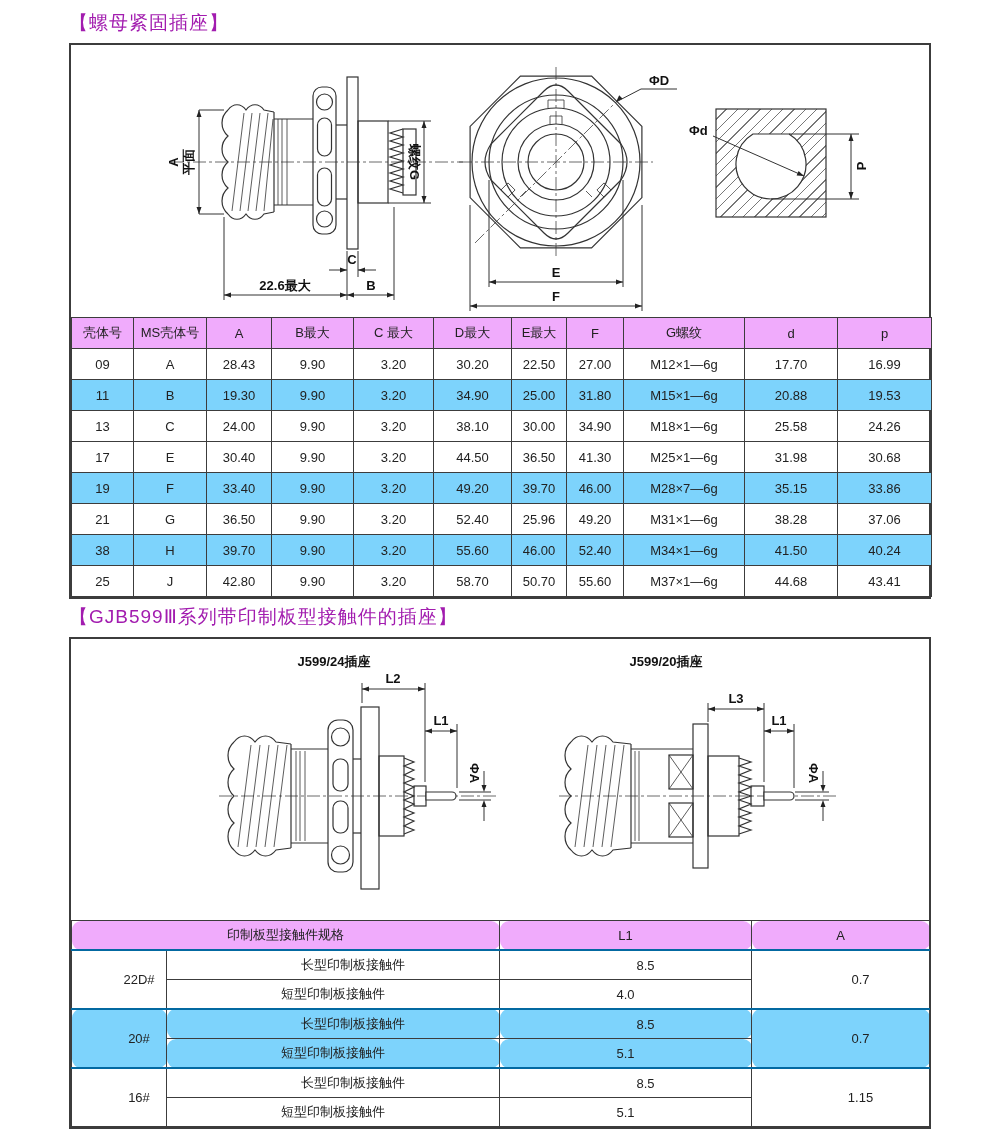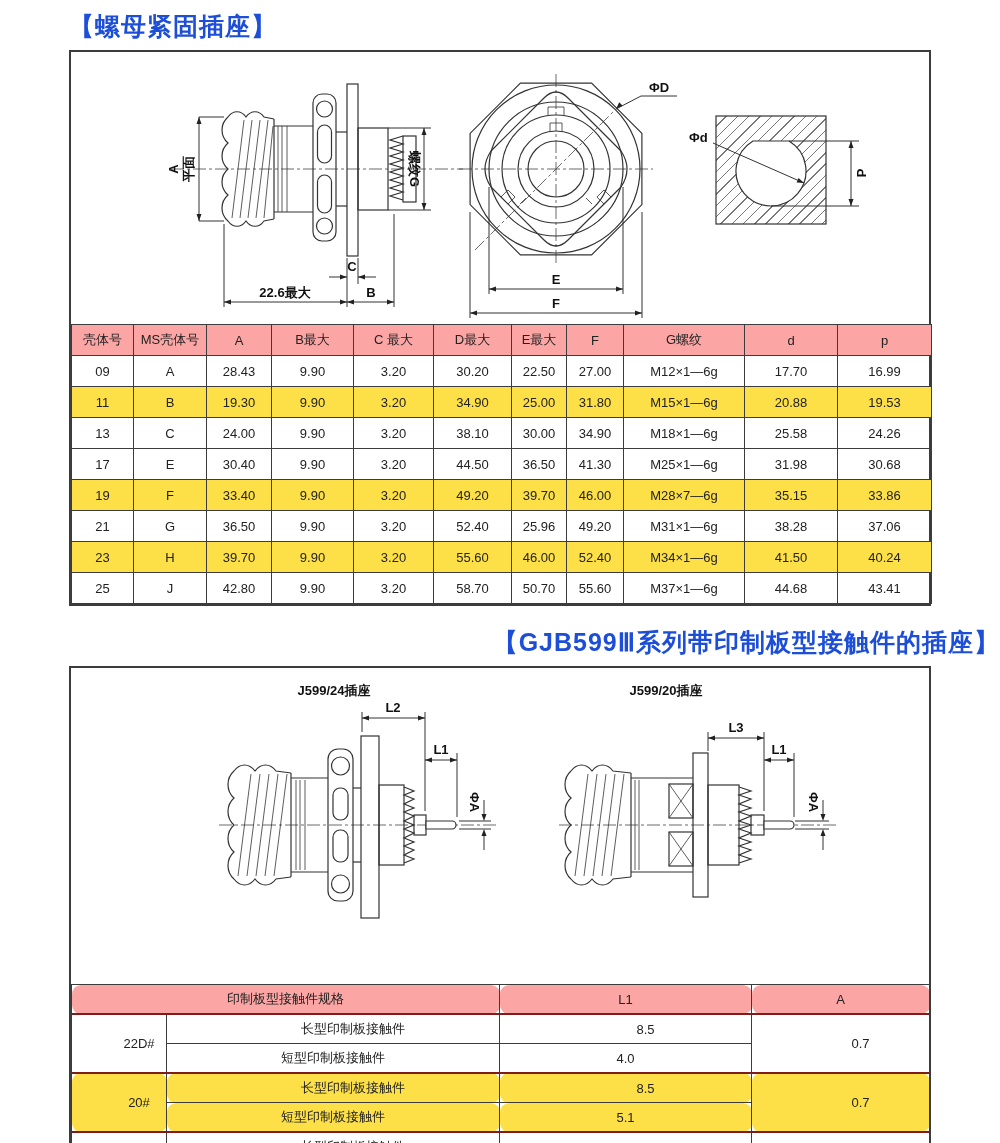--- a/index.html
+++ b/index.html
@@ -2,43 +2,43 @@
 <html><head>
 <meta charset="utf-8">
 <style>
   html,body{margin:0;padding:0;}
   body{
     width:1000px;height:1143px;background:#ffffff;
     font-family:"Liberation Sans",sans-serif;color:#222;
     position:relative;overflow:hidden;
   }
   .sec-title{
-    font-size:25px;font-weight:bold;color:#1d4ed8;
+    font-size:19px;font-weight:normal;color:#a21caf;
     margin:10px 0 7px 69px;letter-spacing:1px;
   }
-  .sec-title.second{margin-top:20px;text-align:right;}
+  .sec-title.second{margin-top:5px;}
   .panel{
     width:858px;margin-left:69px;border:2px solid #3c3c3c;background:#fff;
   }
   .drawing{position:relative;width:858px;}
   .drawing.top{height:272px;}
-  .drawing.bottom{height:316px;}
+  .drawing.bottom{height:281px;}
   .drawing svg{display:block;position:absolute;left:0;top:0;}
   .hatch{
     position:absolute;left:645px;top:64px;width:110px;height:108px;
     background:repeating-linear-gradient(135deg,#ffffff 0 7px,#787878 7px 8px);
   }
   table{border-collapse:collapse;width:100%;table-layout:fixed;font-size:13px;color:#222;}
   th,td{border:1px solid #3c3c3c;text-align:center;vertical-align:middle;
         padding:0;font-weight:normal;overflow:hidden;white-space:nowrap;}
   .tbl1 th,.tbl1 td{height:30px;}
   .tbl2 th,.tbl2 td{height:28px;border-radius:9px;}
-  thead th{background:#fca5a5;}
-  tr.shade td{background:#fde047;}
-  td.group-start{border-top:2px solid #7f1d1d;padding-left:40px;}
+  thead th{background:#f0abfc;}
+  tr.shade td{background:#7dd3fc;}
+  td.group-start{border-top:2px solid #0369a1;padding-left:40px;}
   
   text{font-family:"Liberation Sans",sans-serif;font-size:13px;font-weight:bold;fill:#111;}
   .dimline{stroke:#333;stroke-width:1;fill:none;}
   .thin{stroke:#333;stroke-width:0.8;fill:none;}
   .part{stroke:#333;stroke-width:1.2;fill:none;}
   .partw{stroke:#333;stroke-width:1.2;fill:#fff;}
   .arr{fill:#222;stroke:none;}
   .cline{stroke:#444;stroke-width:0.8;fill:none;stroke-dasharray:13 3 3 3;}
 </style>
 </head>
@@ -274,21 +274,21 @@
           <td>9.90</td>
           <td>3.20</td>
           <td>52.40</td>
           <td>25.96</td>
           <td>49.20</td>
           <td>M31×1—6g</td>
           <td>38.28</td>
           <td>37.06</td>
         </tr>
         <tr class="shade">
-          <td>23</td>
+          <td>38</td>
           <td>H</td>
           <td>39.70</td>
           <td>9.90</td>
           <td>3.20</td>
           <td>55.60</td>
           <td>46.00</td>
           <td>52.40</td>
           <td>M34×1—6g</td>
           <td>41.50</td>
           <td>40.24</td>

